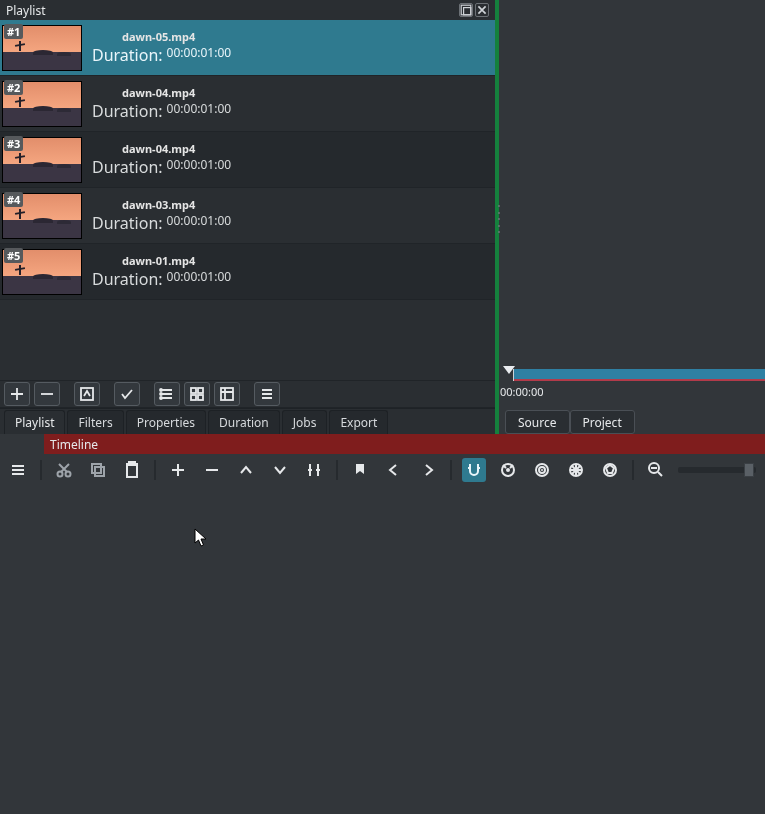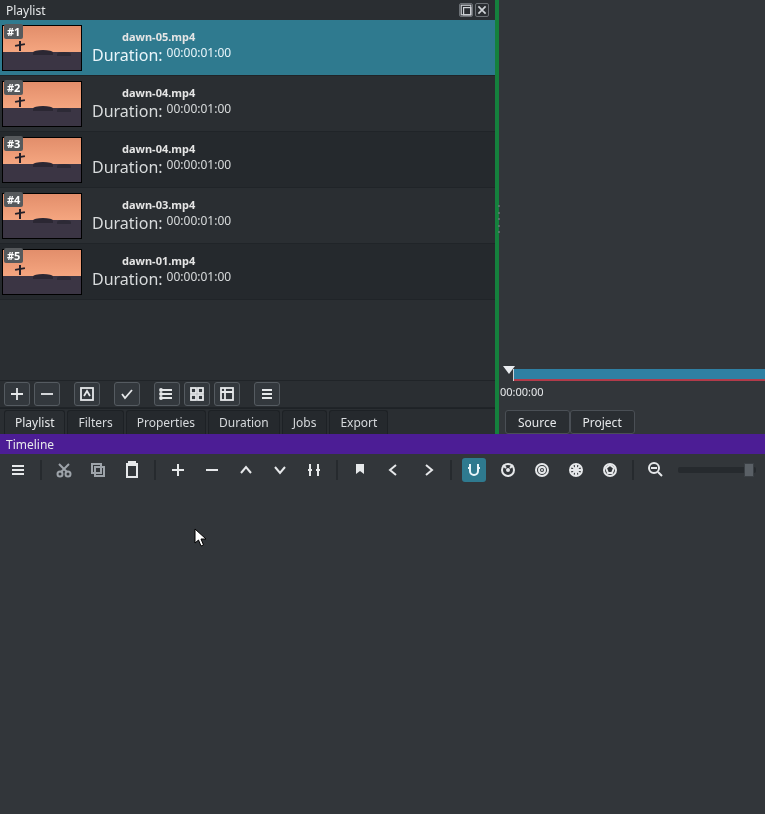--- a/index.html
+++ b/index.html
@@ -60,21 +60,21 @@
   .preview-ctrls { height:34px; display:flex; align-items:center; gap:6px; padding:0 8px;}
   .tc-box { height:22px; background:#1c1f22; border:1px solid #4a4f55; border-radius:2px; padding:0 8px; display:flex; align-items:center; font-size:12px;}
   .spin-btns { display:flex; flex-direction:column; margin-left:4px;}
   .spin-btns div { width:14px; height:10px; border:1px solid #4a4f55; background:#33383d; font-size:7px; text-align:center; line-height:8px; color:#d6d9dc; cursor:pointer;}
   .tc-total { font-size:12px; color:#e6e8ea;}
   .preview-tabs { height:28px; display:flex; align-items:flex-end; padding-left:6px; font-size:12px;}
   .preview-tabs .ptab { height:24px; padding:0 12px; border:1px solid #4a4f55; border-radius:3px; display:flex; align-items:center; background:#2a2e32; cursor:pointer;}
 
   
   .timeline-panel { flex:1; display:flex; flex-direction:column; background:#32363a; }
-  .tl-hdr { height:20px; background:#4c1d95; padding:0 6px; font-size:12px; display:flex; align-items:center; color:#e6e8ea;}
+  .tl-hdr { height:20px; background:#7f1d1d; padding:0 6px; font-size:12px; display:flex; align-items:center; color:#e6e8ea;margin-left:44px;}
   .tl-toolbar { height:32px; background:#32363a; display:flex; align-items:center; padding:0 6px; gap:10px;}
   .tl-btn { width:24px; height:24px; display:flex; align-items:center; justify-content:center; border-radius:3px; cursor:pointer; color:#9ea4aa;}
   .tl-btn svg { width:18px; height:18px; stroke:#9ea4aa; fill:none; stroke-width:2;}
   .tl-btn.on { background:#2f7a8f; }
   .tl-btn.on svg { stroke:#e9f5fa; }
   .tl-btn.light svg { stroke:#e6e8ea; }
   .tl-sep { width:2px; height:20px; background:#262a2e; }
   .tl-slider { width:78px; height:6px; background:#262a2e; position:relative; border-radius:2px;}
   .tl-slider .knob { position:absolute; right:2px; top:-4px; width:10px; height:14px; background:#5a6066; border:1px solid #3a3f44;}
   .tl-canvas { flex:1; background:#32363a; position:relative;}

